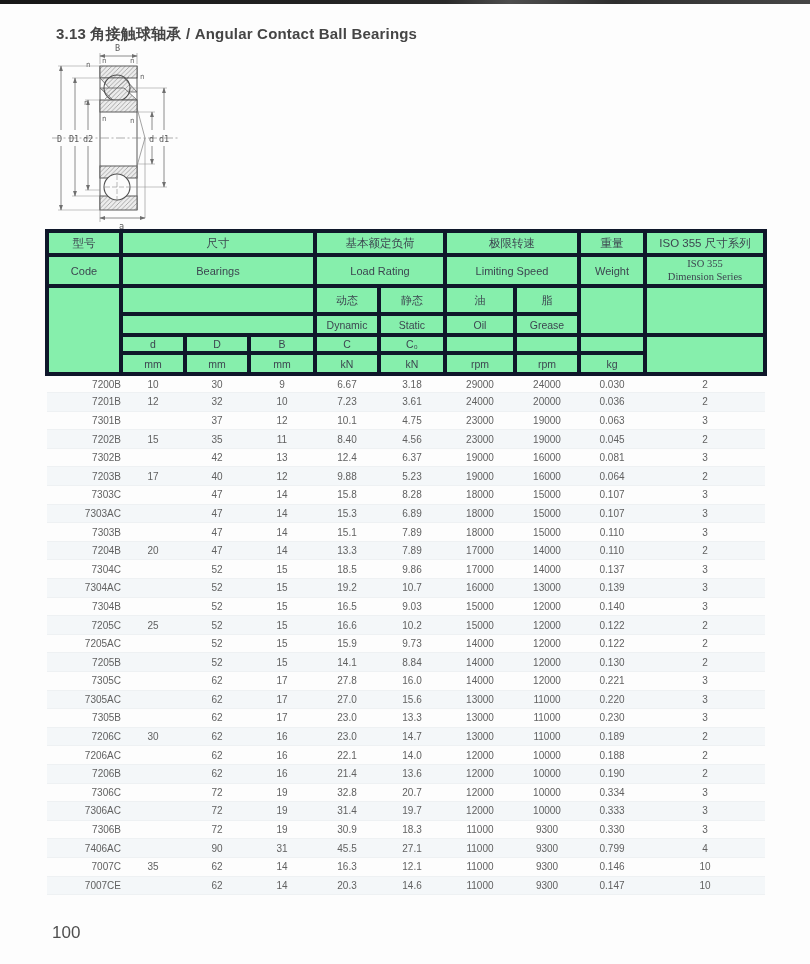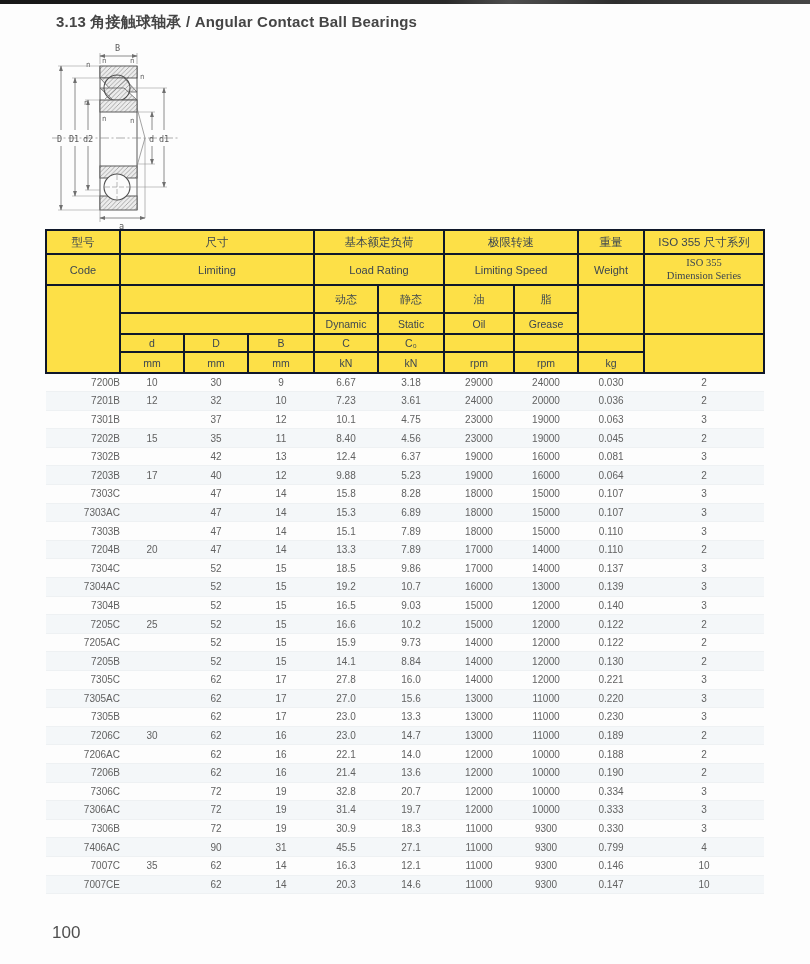--- a/index.html
+++ b/index.html
@@ -9,34 +9,34 @@
     width:810px; height:964px;
     background:#fdfdfd;
     font-family:"Liberation Sans", sans-serif;
     overflow:hidden;
   }
   .top-edge {
     position:absolute; left:0; top:0; width:810px; height:4px;
     background:linear-gradient(90deg,#171717 0%,#222 40%,#2a2a2a 55%,#4e4e4e 63%,#2e2e2e 76%,#3d3d3d 90%,#464646 100%);
   }
   .page-title {
-    position:absolute; left:56px; top:13px;
+    position:absolute; left:56px; top:25px;
     font-size:15px; font-weight:bold; color:#454545; letter-spacing:.2px;
     white-space:nowrap;
   }
   .diagram-wrap { position:absolute; left:46px; top:42px; width:185px; height:195px; }
   .diagram-wrap svg { display:block; }
 
   table.catalog {
     position:absolute; left:45px; top:229px;
     width:718px; border-collapse:collapse; table-layout:fixed;
   }
   table.catalog thead th {
-    background:#fde047;
-    border:2px solid #0f172a;
+    background:#86efac;
+    border:4px solid #0f172a;
     font-weight:normal;
     color:#3c4650;
     text-align:center;
     vertical-align:middle;
     font-size:11px;
     padding:0;
   }
   thead tr.hr1 th { height:24px; font-size:11.5px; }
   thead tr.hr2 th { height:31px; font-size:11px; }
   thead tr.hr3 th { height:28px; font-size:11px; }
@@ -171,21 +171,21 @@
     <tr class="hr1">
       <th>型号</th>
       <th colspan="3">尺寸</th>
       <th colspan="2">基本额定负荷</th>
       <th colspan="2">极限转速</th>
       <th>重量</th>
       <th>ISO 355 尺寸系列</th>
     </tr>
     <tr class="hr2">
       <th>Code</th>
-      <th colspan="3">Limiting</th>
+      <th colspan="3">Bearings</th>
       <th colspan="2">Load Rating</th>
       <th colspan="2">Limiting Speed</th>
       <th>Weight</th>
       <th class="iso-two-line">
         <div>ISO 355</div>
         <div>Dimension Series</div>
       </th>
     </tr>
     <tr class="hr3">
       <th rowspan="4"></th>

